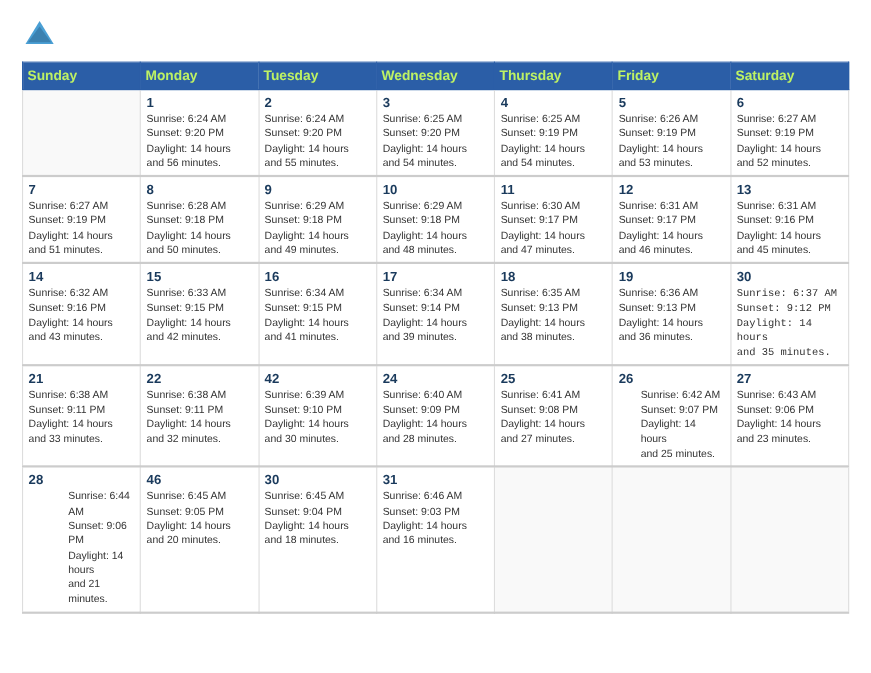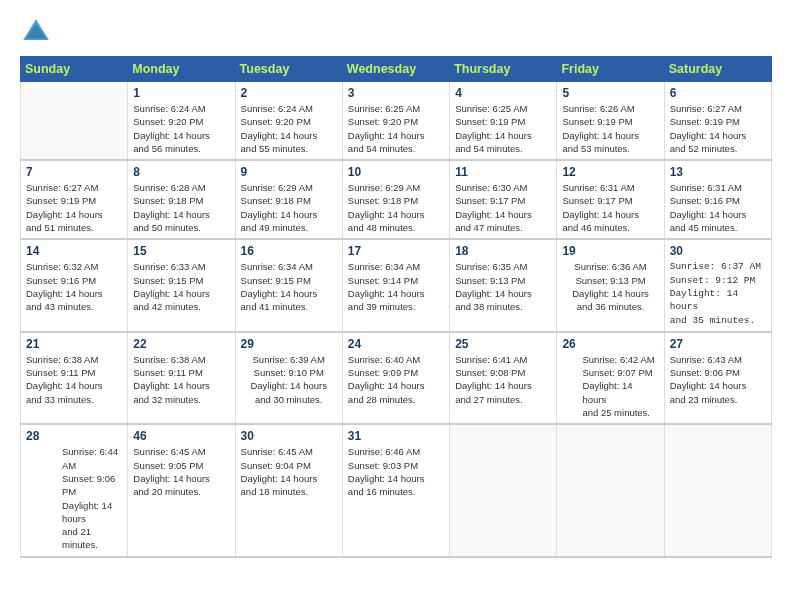--- a/index.html
+++ b/index.html
@@ -260,21 +260,21 @@
           </td>
           <td>
             <span class="day-number">18</span>
             <div class="day-info" style="white-space: pre-line;">Sunrise: 6:35 AM
 Sunset: 9:13 PM
 Daylight: 14 hours
 and 38 minutes.</div>
           </td>
           <td>
             <span class="day-number">19</span>
-            <div class="day-info" style="white-space: pre-line; text-align: center;">Sunrise: 6:36 AM
+            <div class="day-info" style="white-space: pre-line;">Sunrise: 6:36 AM
 Sunset: 9:13 PM
 Daylight: 14 hours
 and 36 minutes.</div>
           </td>
           <td>
             <span class="day-number">30</span>
             <div class="day-info" style="white-space: pre-line; font-family: Liberation Mono, monospace;">Sunrise: 6:37 AM
 Sunset: 9:12 PM
 Daylight: 14 hours
 and 35 minutes.</div>
@@ -289,22 +289,22 @@
 and 33 minutes.</div>
           </td>
           <td>
             <span class="day-number">22</span>
             <div class="day-info" style="white-space: pre-line;">Sunrise: 6:38 AM
 Sunset: 9:11 PM
 Daylight: 14 hours
 and 32 minutes.</div>
           </td>
           <td>
-            <span class="day-number">29</span>
-            <div class="day-info" style="white-space: pre-line; text-align: center;">Sunrise: 6:39 AM
+            <span class="day-number">42</span>
+            <div class="day-info" style="white-space: pre-line;">Sunrise: 6:39 AM
 Sunset: 9:10 PM
 Daylight: 14 hours
 and 30 minutes.</div>
           </td>
           <td>
             <span class="day-number">24</span>
             <div class="day-info" style="white-space: pre-line;">Sunrise: 6:40 AM
 Sunset: 9:09 PM
 Daylight: 14 hours
 and 28 minutes.</div>

